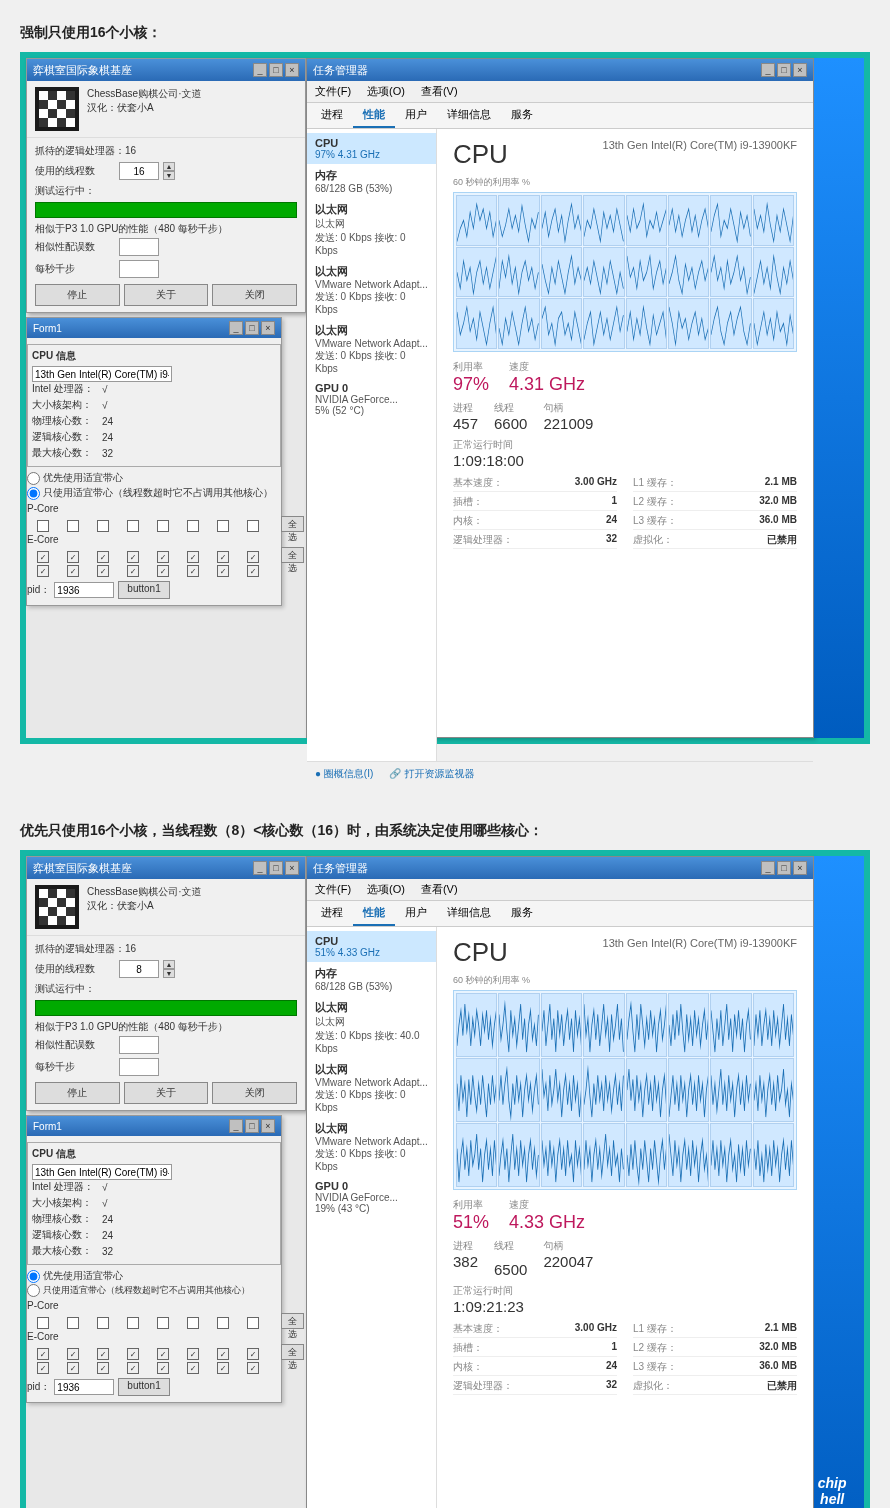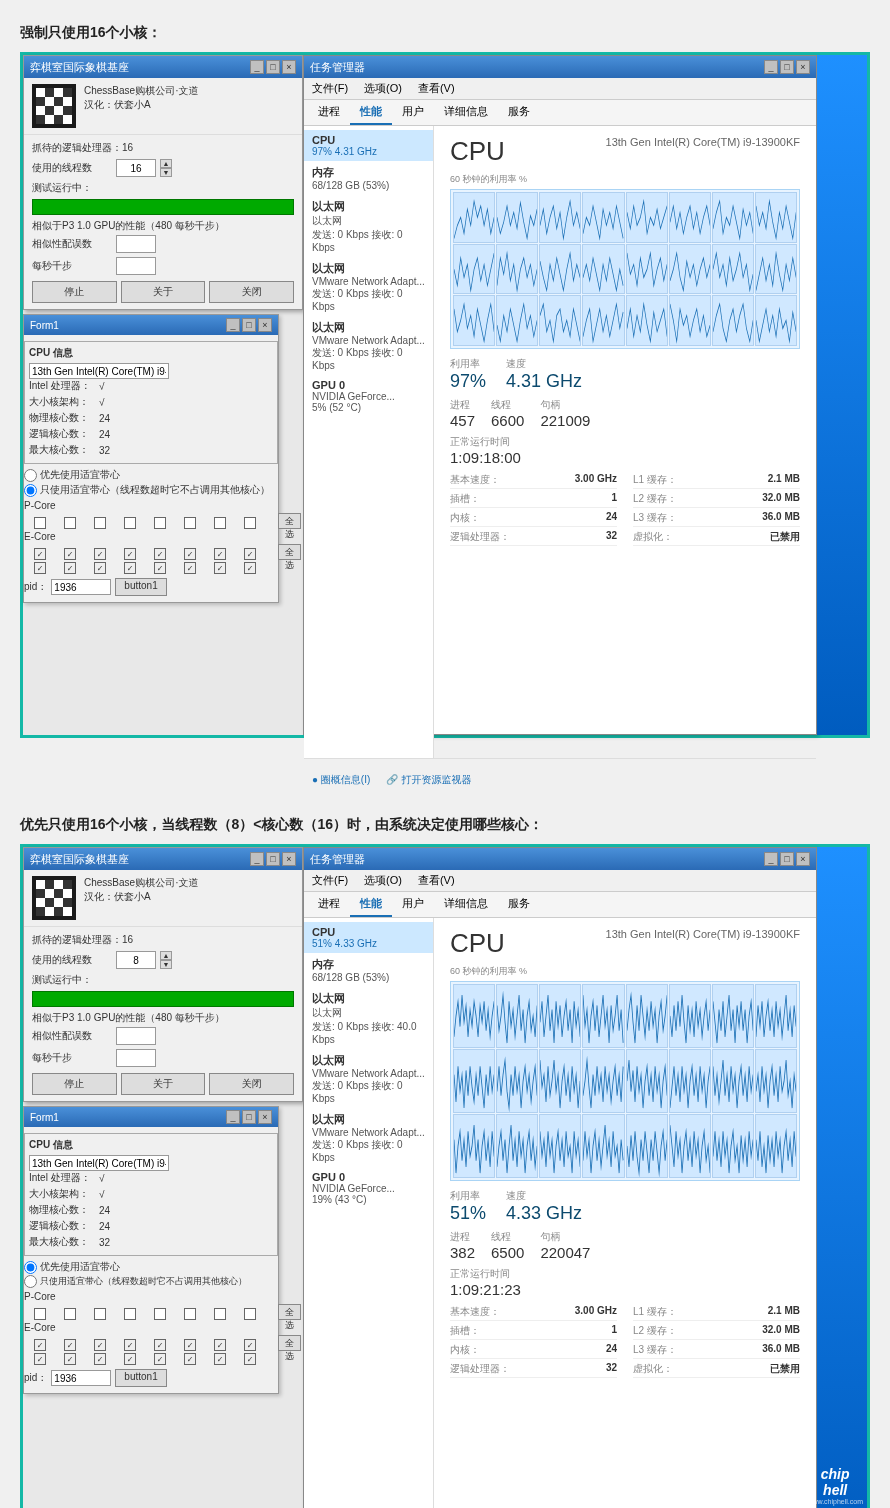--- a/index.html
+++ b/index.html
@@ -377,61 +377,61 @@
       display: flex;
       flex-direction: column;
     }
     .cpu-stat-label {
       font-size: 10px;
       color: #888;
     }
     .cpu-stat-value {
       font-size: 18px;
       font-weight: 300;
-      color: #0c4a6e;
+      color: #be185d;
     }
     .cpu-details-grid {
       display: grid;
       grid-template-columns: 1fr 1fr;
       gap: 2px 16px;
       font-size: 10px;
     }
     .cpu-detail-row {
       display: flex;
       justify-content: space-between;
       border-bottom: 1px solid #eee;
       padding: 1px 0;
     }
     .cpu-detail-label { color: #888; }
     .cpu-detail-value { color: #333; font-weight: bold; }
     .tm-footer {
       background: #f0f0f0;
       border-top: 1px solid #ddd;
-      padding: 14px 8px;
+      padding: 5px 8px;
       display: flex;
       gap: 16px;
       font-size: 10px;
       color: #555;
     }
     .tm-footer a { color: #1a6fb5; text-decoration: none; }
     
     .blue-bar {
       width: 60px;
       background: linear-gradient(to bottom, #1a8cff, #0060cc);
       flex-shrink: 0;
     }
     .left-panel {
       display: flex;
       flex-direction: column;
       gap: 0;
     }
     .screenshot-container {
       position: relative;
       display: flex;
-      border: 3px solid #14b8a6;
+      border: 6px solid #14b8a6;
       background: #e8e8e8;
     }
     .divider-section {
       height: 40px;
     }
   </style>
 </head>
 <body>
 
 <div class="page-container">
@@ -1248,21 +1248,21 @@
                 <span class="cpu-stat-value">4.33 GHz</span>
               </div>
             </div>
             <div style="display:flex;gap:16px;margin-bottom:6px;">
               <div class="cpu-stat-block">
                 <span class="cpu-stat-label">进程</span>
                 <span style="font-size:15px;font-weight:300;color:#333;">382</span>
               </div>
               <div class="cpu-stat-block">
                 <span class="cpu-stat-label">线程</span>
-                <span style="font-size:15px;font-weight:300;color:#333;">6500</span>
+                <span style="font-size:15px;font-weight:300;color:#333;margin-top:8px;">6500</span>
               </div>
               <div class="cpu-stat-block">
                 <span class="cpu-stat-label">句柄</span>
                 <span style="font-size:15px;font-weight:300;color:#333;">220047</span>
               </div>
             </div>
             <div class="cpu-stat-block" style="margin-bottom:6px;">
               <span class="cpu-stat-label">正常运行时间</span>
               <span style="font-size:15px;font-weight:300;color:#333;">1:09:21:23</span>
             </div>

